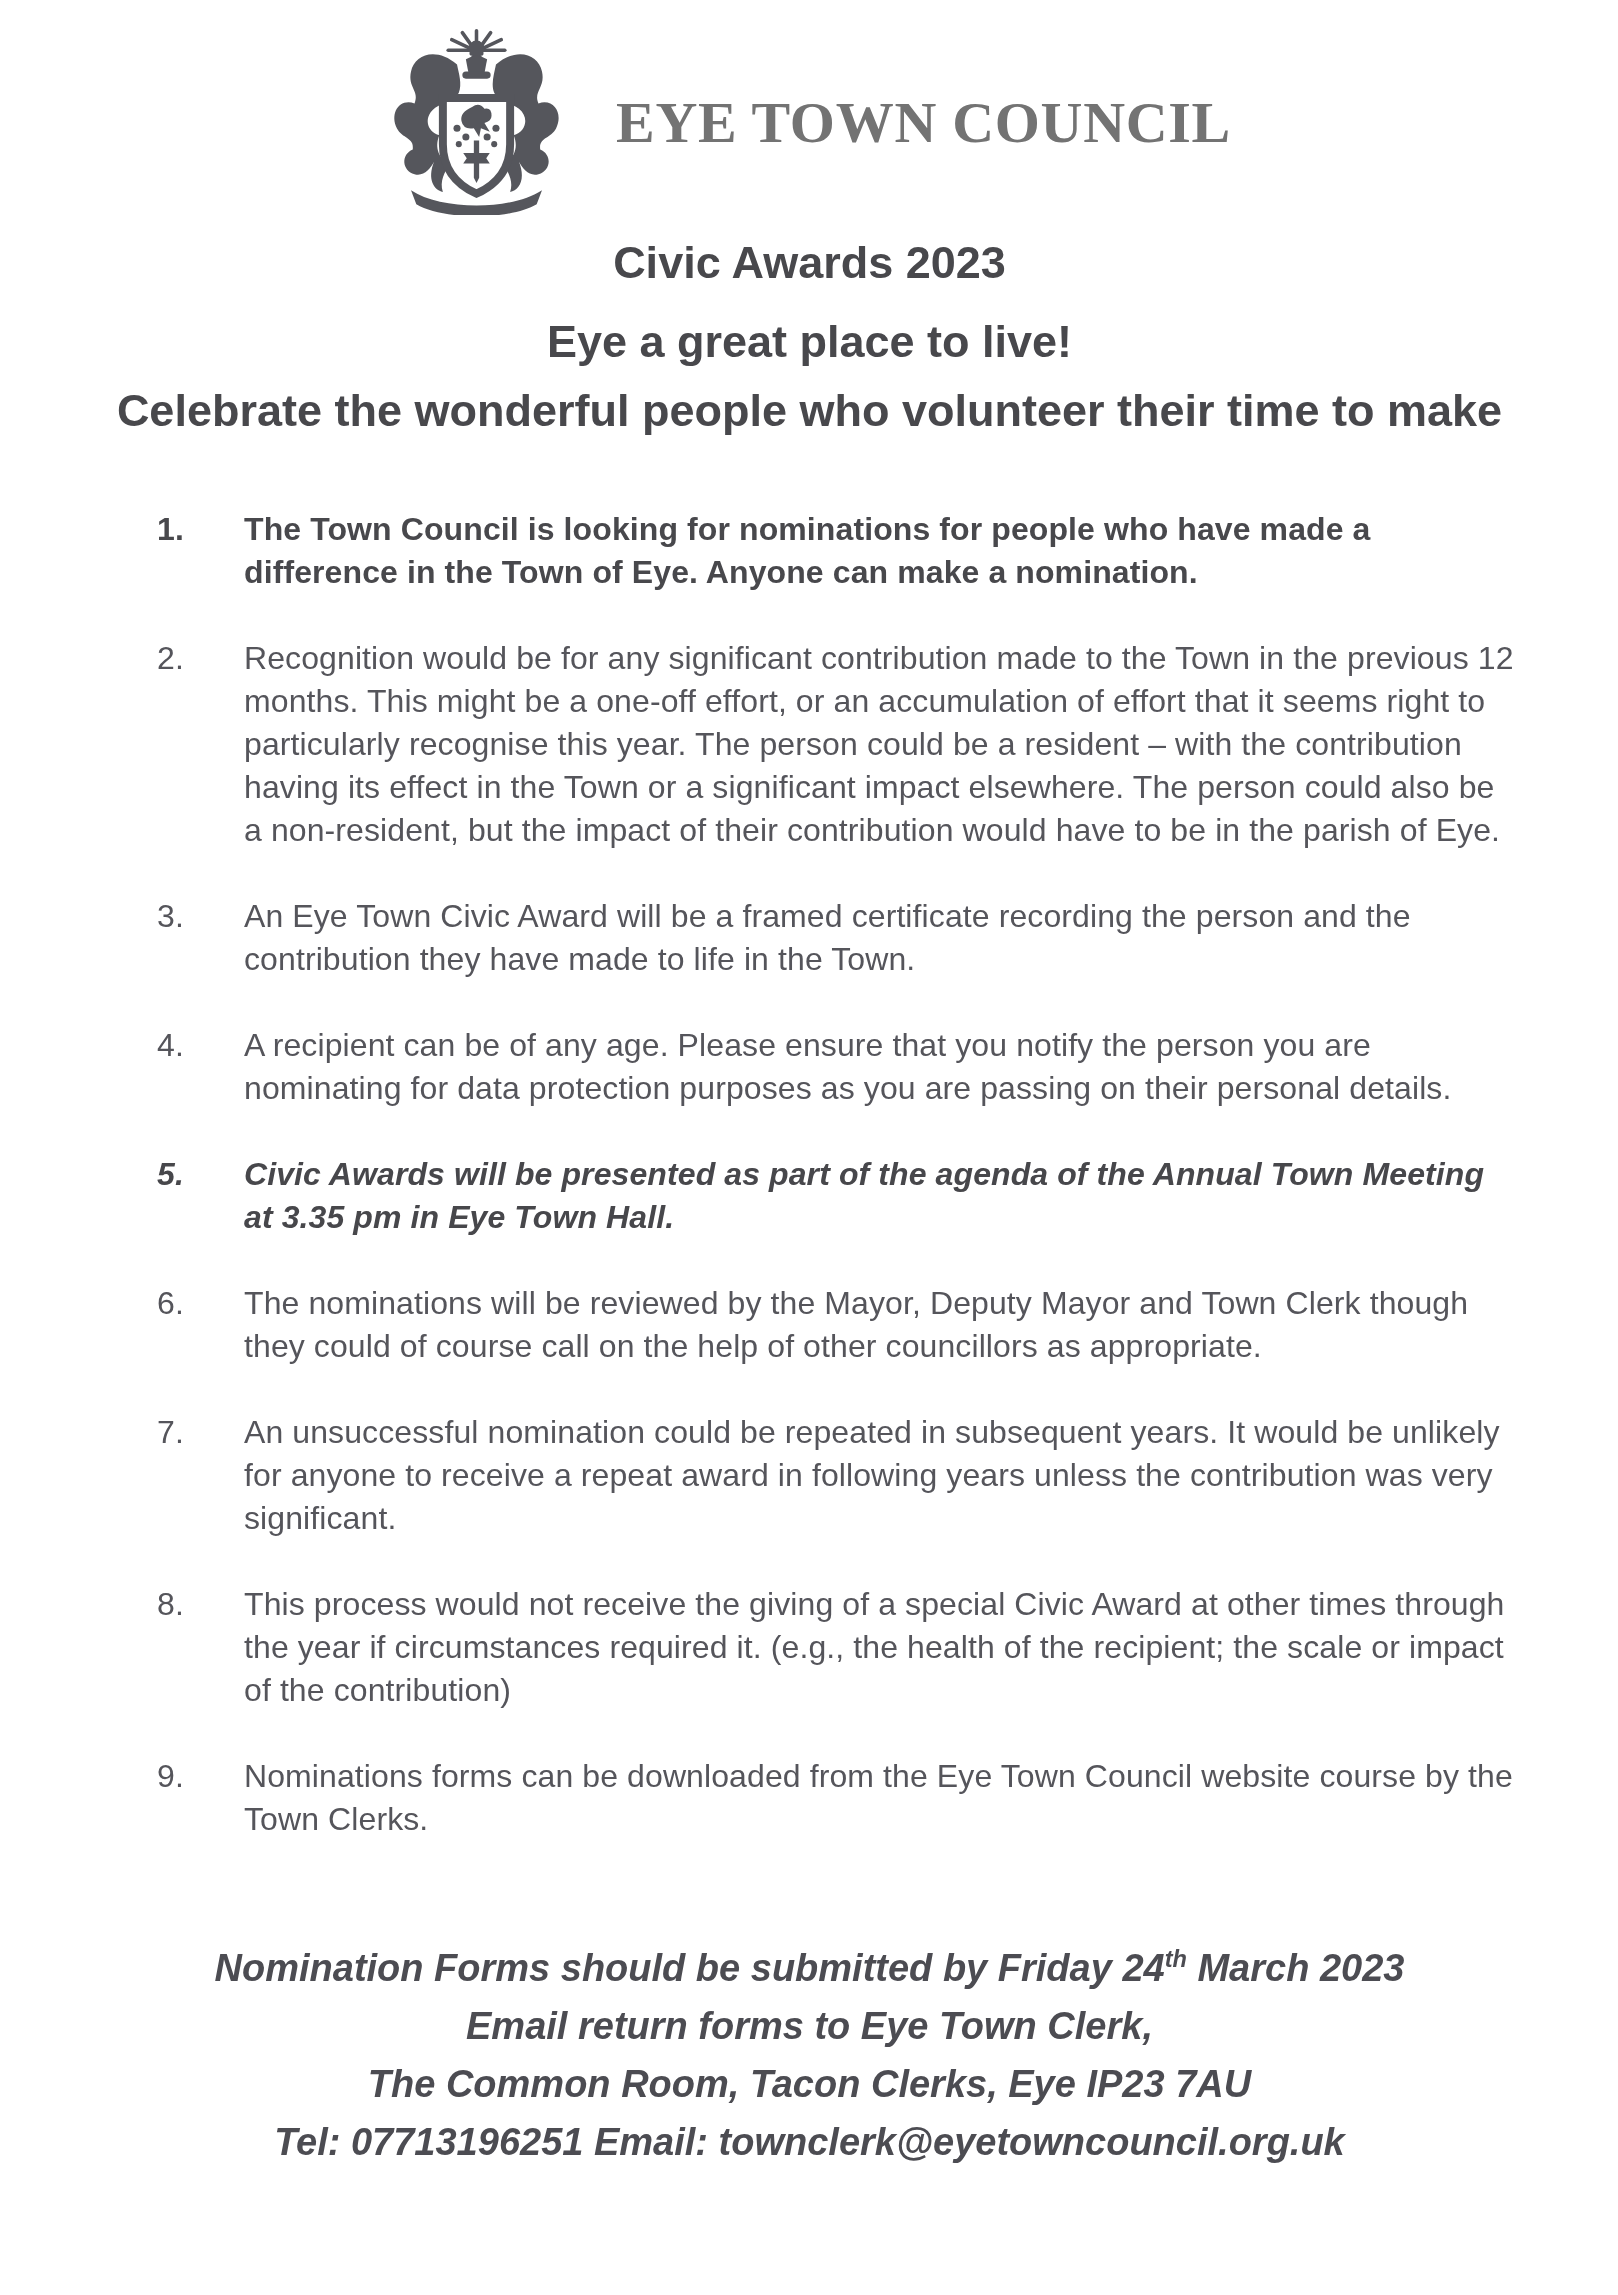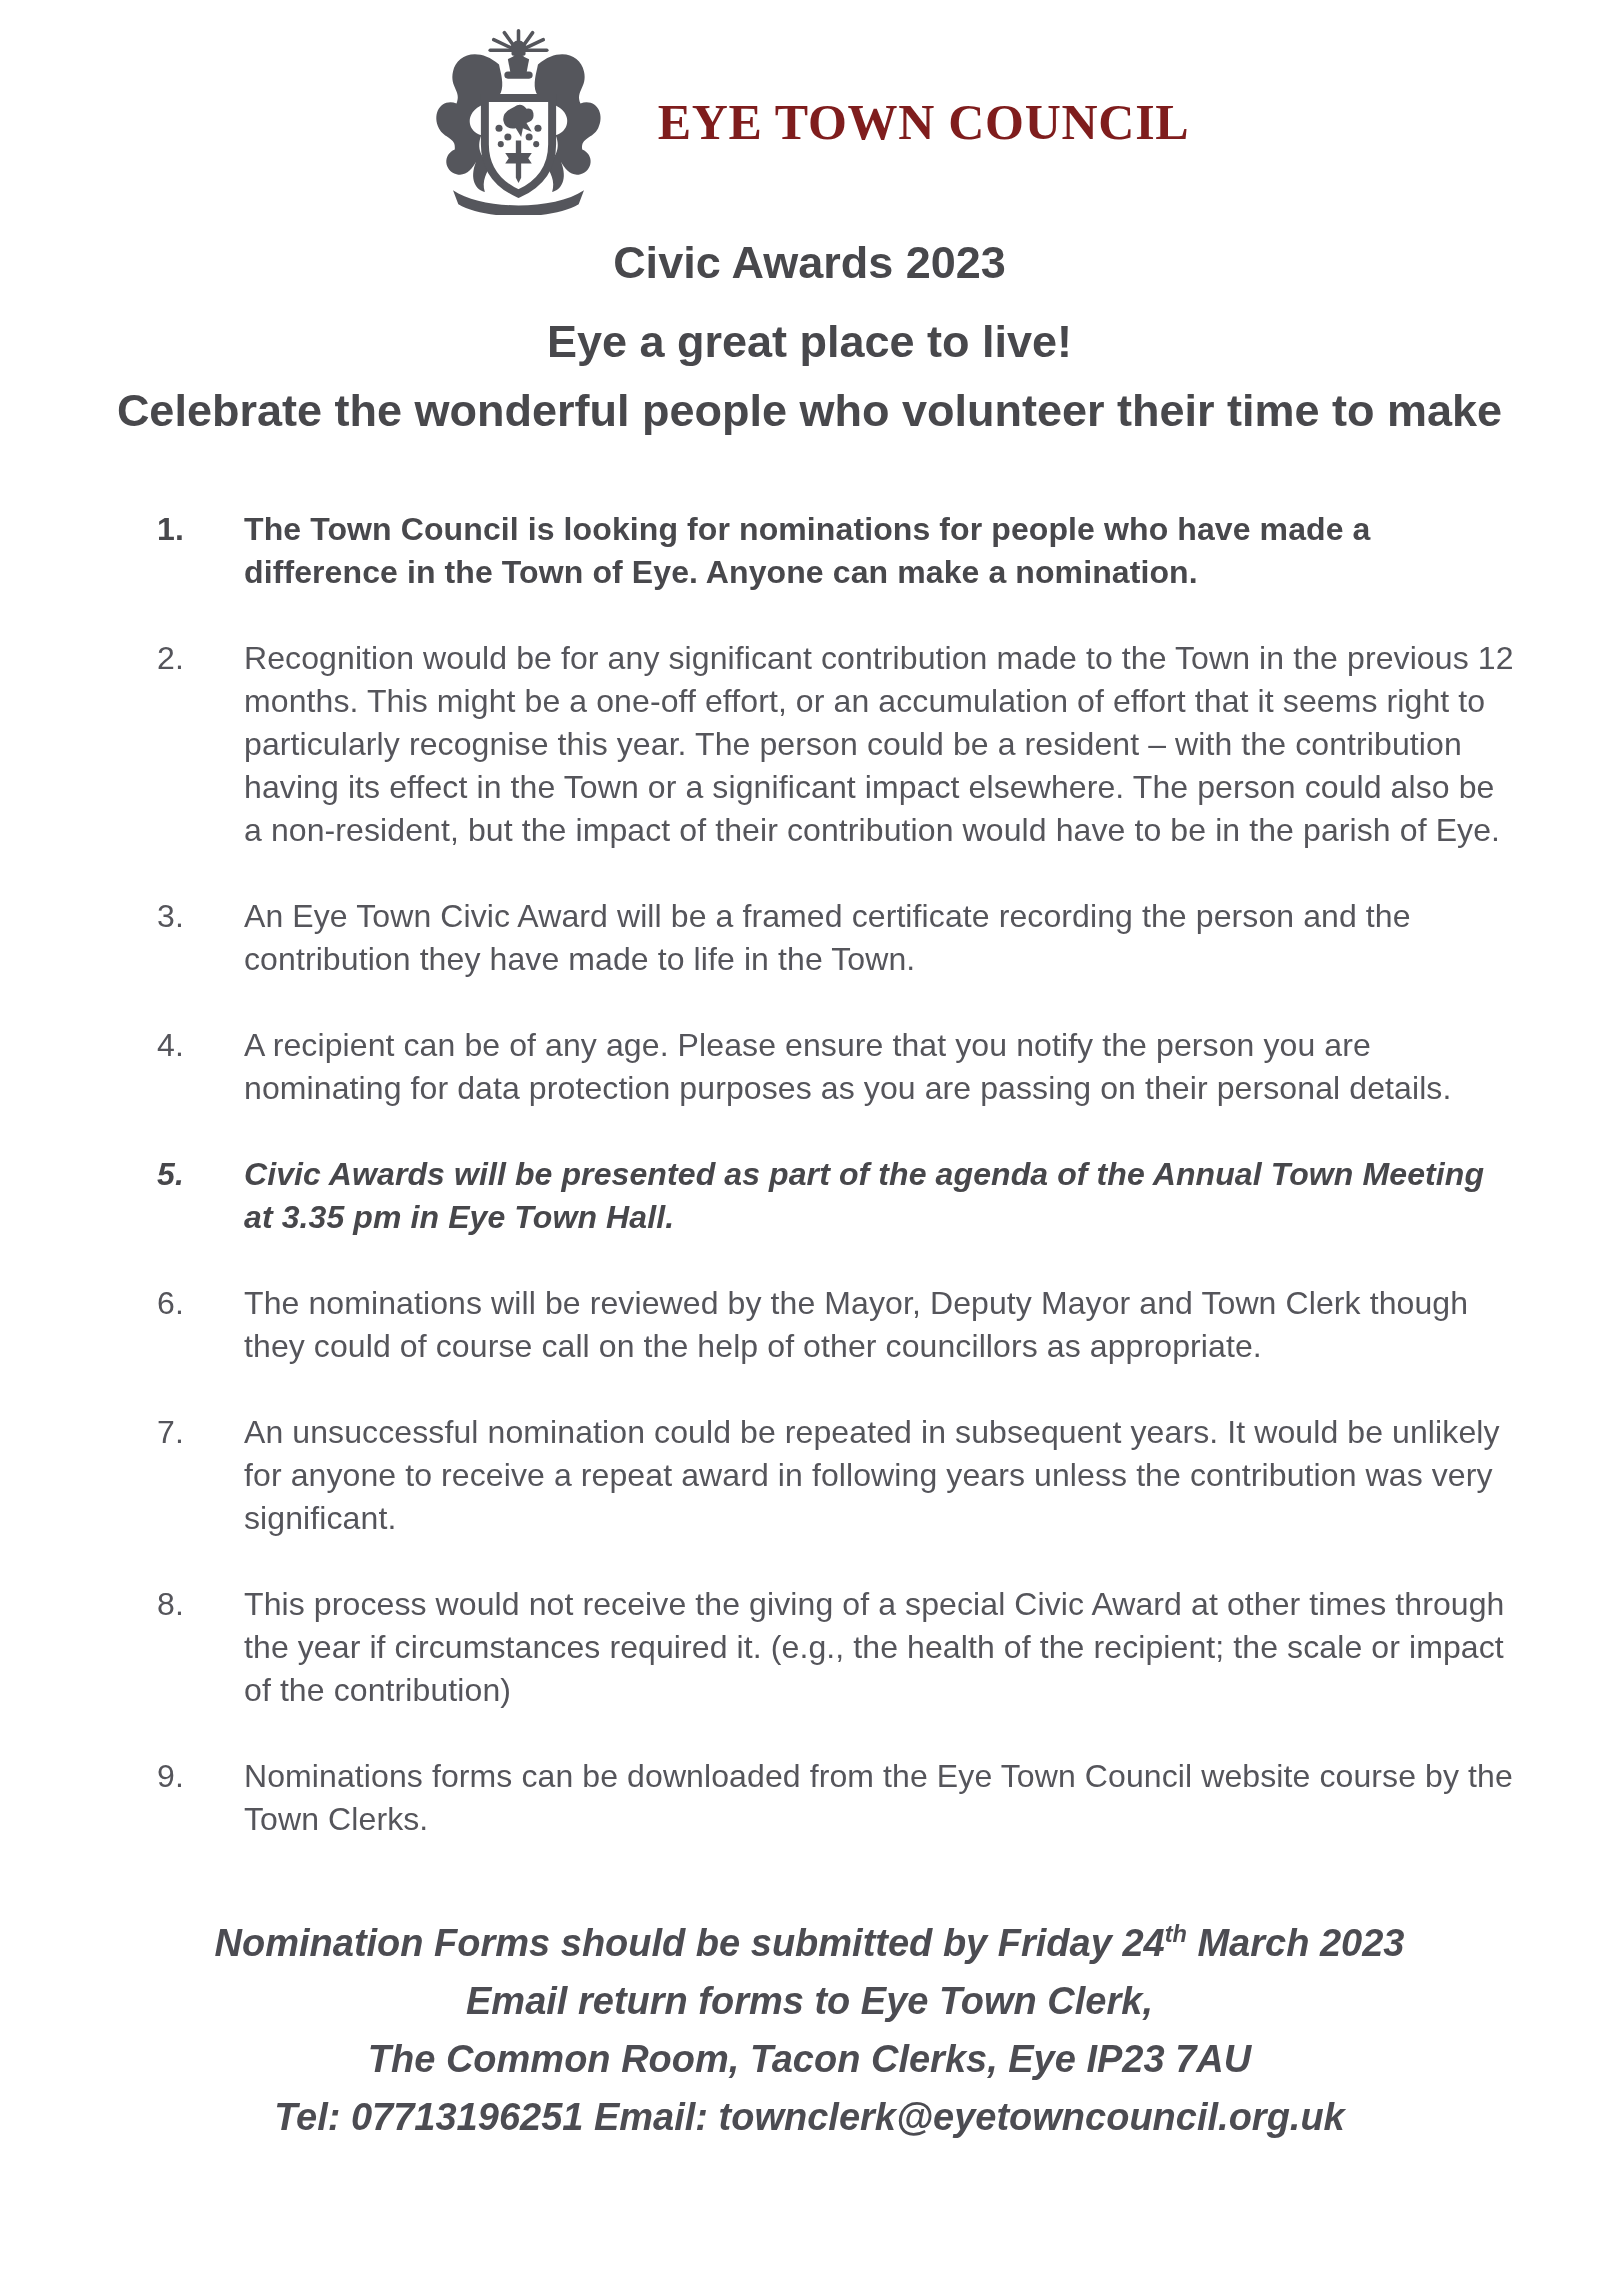--- a/index.html
+++ b/index.html
@@ -18,23 +18,23 @@
     display:flex;
     align-items:center;
     justify-content:center;
     gap:51px;
     padding-top:29px;
   }
   .crest{width:177px;height:186px;flex:none;}
   .org-name{
     font-family:"Liberation Serif",serif;
     font-weight:bold;
-    font-size:50px;
+    font-size:58px;
     letter-spacing:0.7px;
-    color:#7f1d1d;
+    color:#737373;
     margin:0;
     white-space:nowrap;
   }
   
   .titles{
     margin-top:14.5px;
     text-align:center;
     font-weight:bold;
     color:#48484c;
   }
@@ -60,21 +60,21 @@
     line-height:43px;
     letter-spacing:0.1px;
   }
   .rules li + li{margin-top:43px;}
   .rules .num{flex:none;width:47px;}
   .rules .text{width:1321px;margin-left:40px;}
   .style-bold{font-weight:bold;color:#48484c;}
   .style-bold-italic{font-weight:bold;font-style:italic;color:#47474b;}
   
   .footer{
-    margin-top:73px;
+    margin-top:98px;
     text-align:center;
     font-weight:bold;
     font-style:italic;
     font-size:38px;
     line-height:58px;
     color:#4c4c52;
   }
   .footer sup{font-size:0.62em;line-height:0;}
 </style>
 </head>

